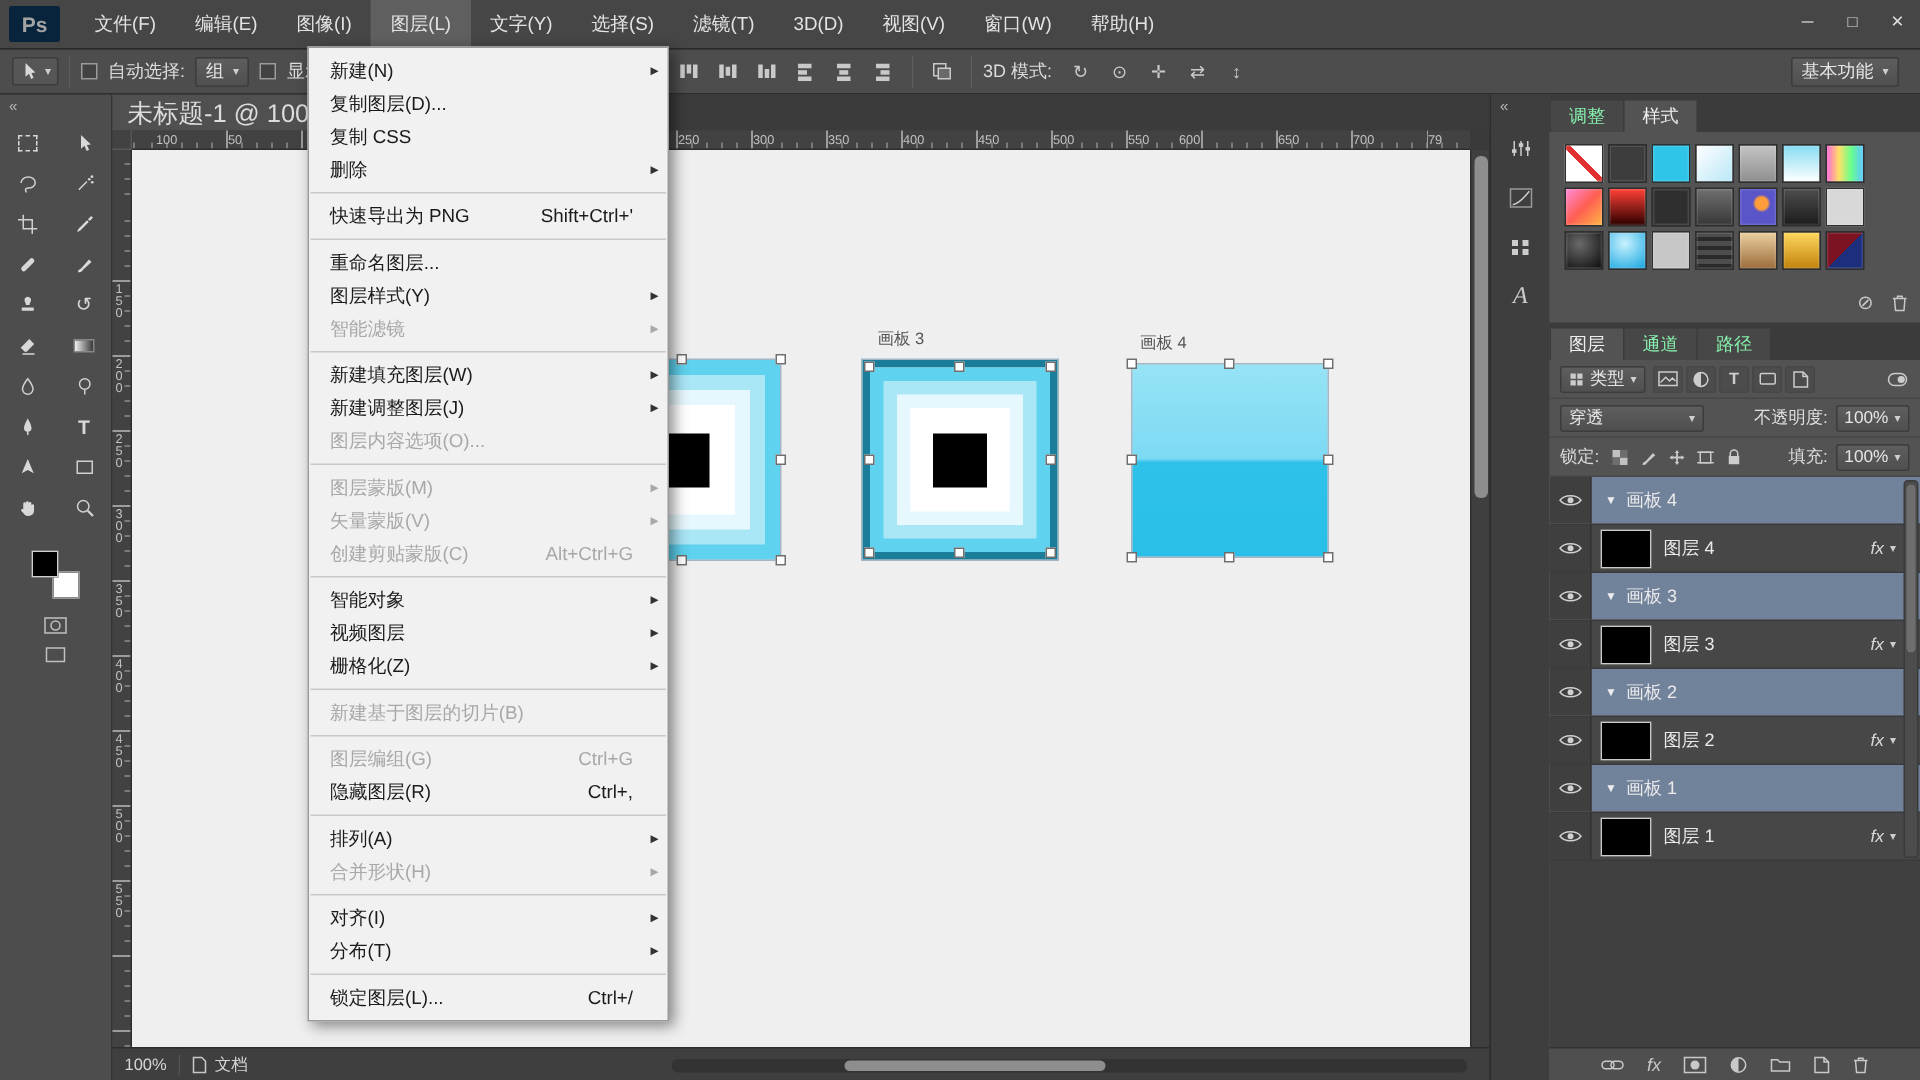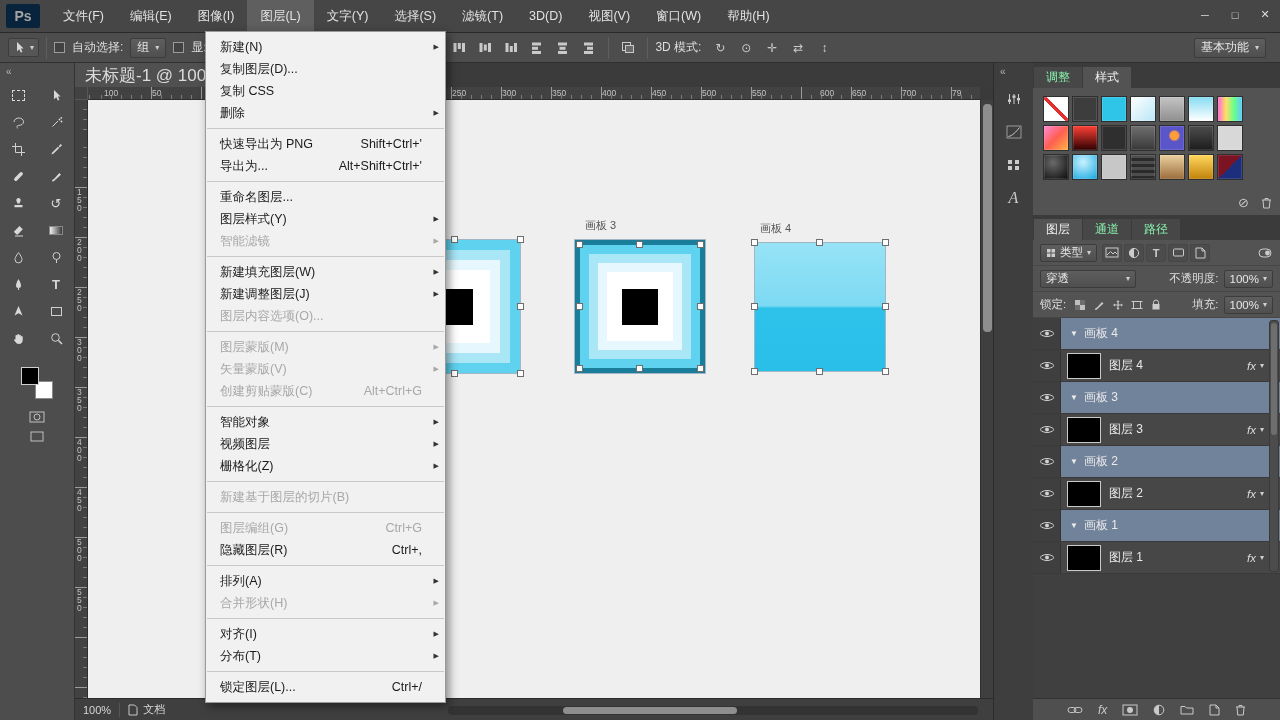--- a/index.html
+++ b/index.html
@@ -436,21 +436,21 @@
 <div id="hruler">
     <span class="hlab" style="left: 16px;">100</span>
     <span class="hlab" style="left: 64px;">50</span>
     <span class="hlab" style="left: 364px;">250</span>
     <span class="hlab" style="left: 414px;">300</span>
     <span class="hlab" style="left: 464px;">350</span>
     <span class="hlab" style="left: 514px;">400</span>
     <span class="hlab" style="left: 564px;">450</span>
     <span class="hlab" style="left: 614px;">500</span>
     <span class="hlab" style="left: 664px;">550</span>
-    <span class="hlab" style="left: 732px;">600</span>
+    <span class="hlab" style="left: 698px;">600</span>
     <span class="hlab" style="left: 764px;">650</span>
     <span class="hlab" style="left: 814px;">700</span>
     <span class="hlab" style="left: 864px;">79</span>
   </div>
 <div id="vruler">
     <span class="vlab" style="top: 88px;">
       <span>1</span>
       <span>5</span>
       <span>0</span>
     </span>
@@ -926,25 +926,20 @@
       <span class="mlabel">删除</span>
       <span class="msc"></span>
       <span class="marrow">▶</span>
     </div>
     <div class="menusep"></div>
     <div class="menuitem">
       <span class="mlabel">快速导出为 PNG</span>
       <span class="msc">Shift+Ctrl+'</span>
       <span class="marrow"></span>
     </div>
-    <div class="menuitem">
-      <span class="mlabel">导出为...</span>
-      <span class="msc">Alt+Shift+Ctrl+'</span>
-      <span class="marrow"></span>
-    </div>
     <div class="menusep"></div>
     <div class="menuitem">
       <span class="mlabel">重命名图层...</span>
       <span class="msc"></span>
       <span class="marrow"></span>
     </div>
     <div class="menuitem">
       <span class="mlabel">图层样式(Y)</span>
       <span class="msc"></span>
       <span class="marrow">▶</span>

